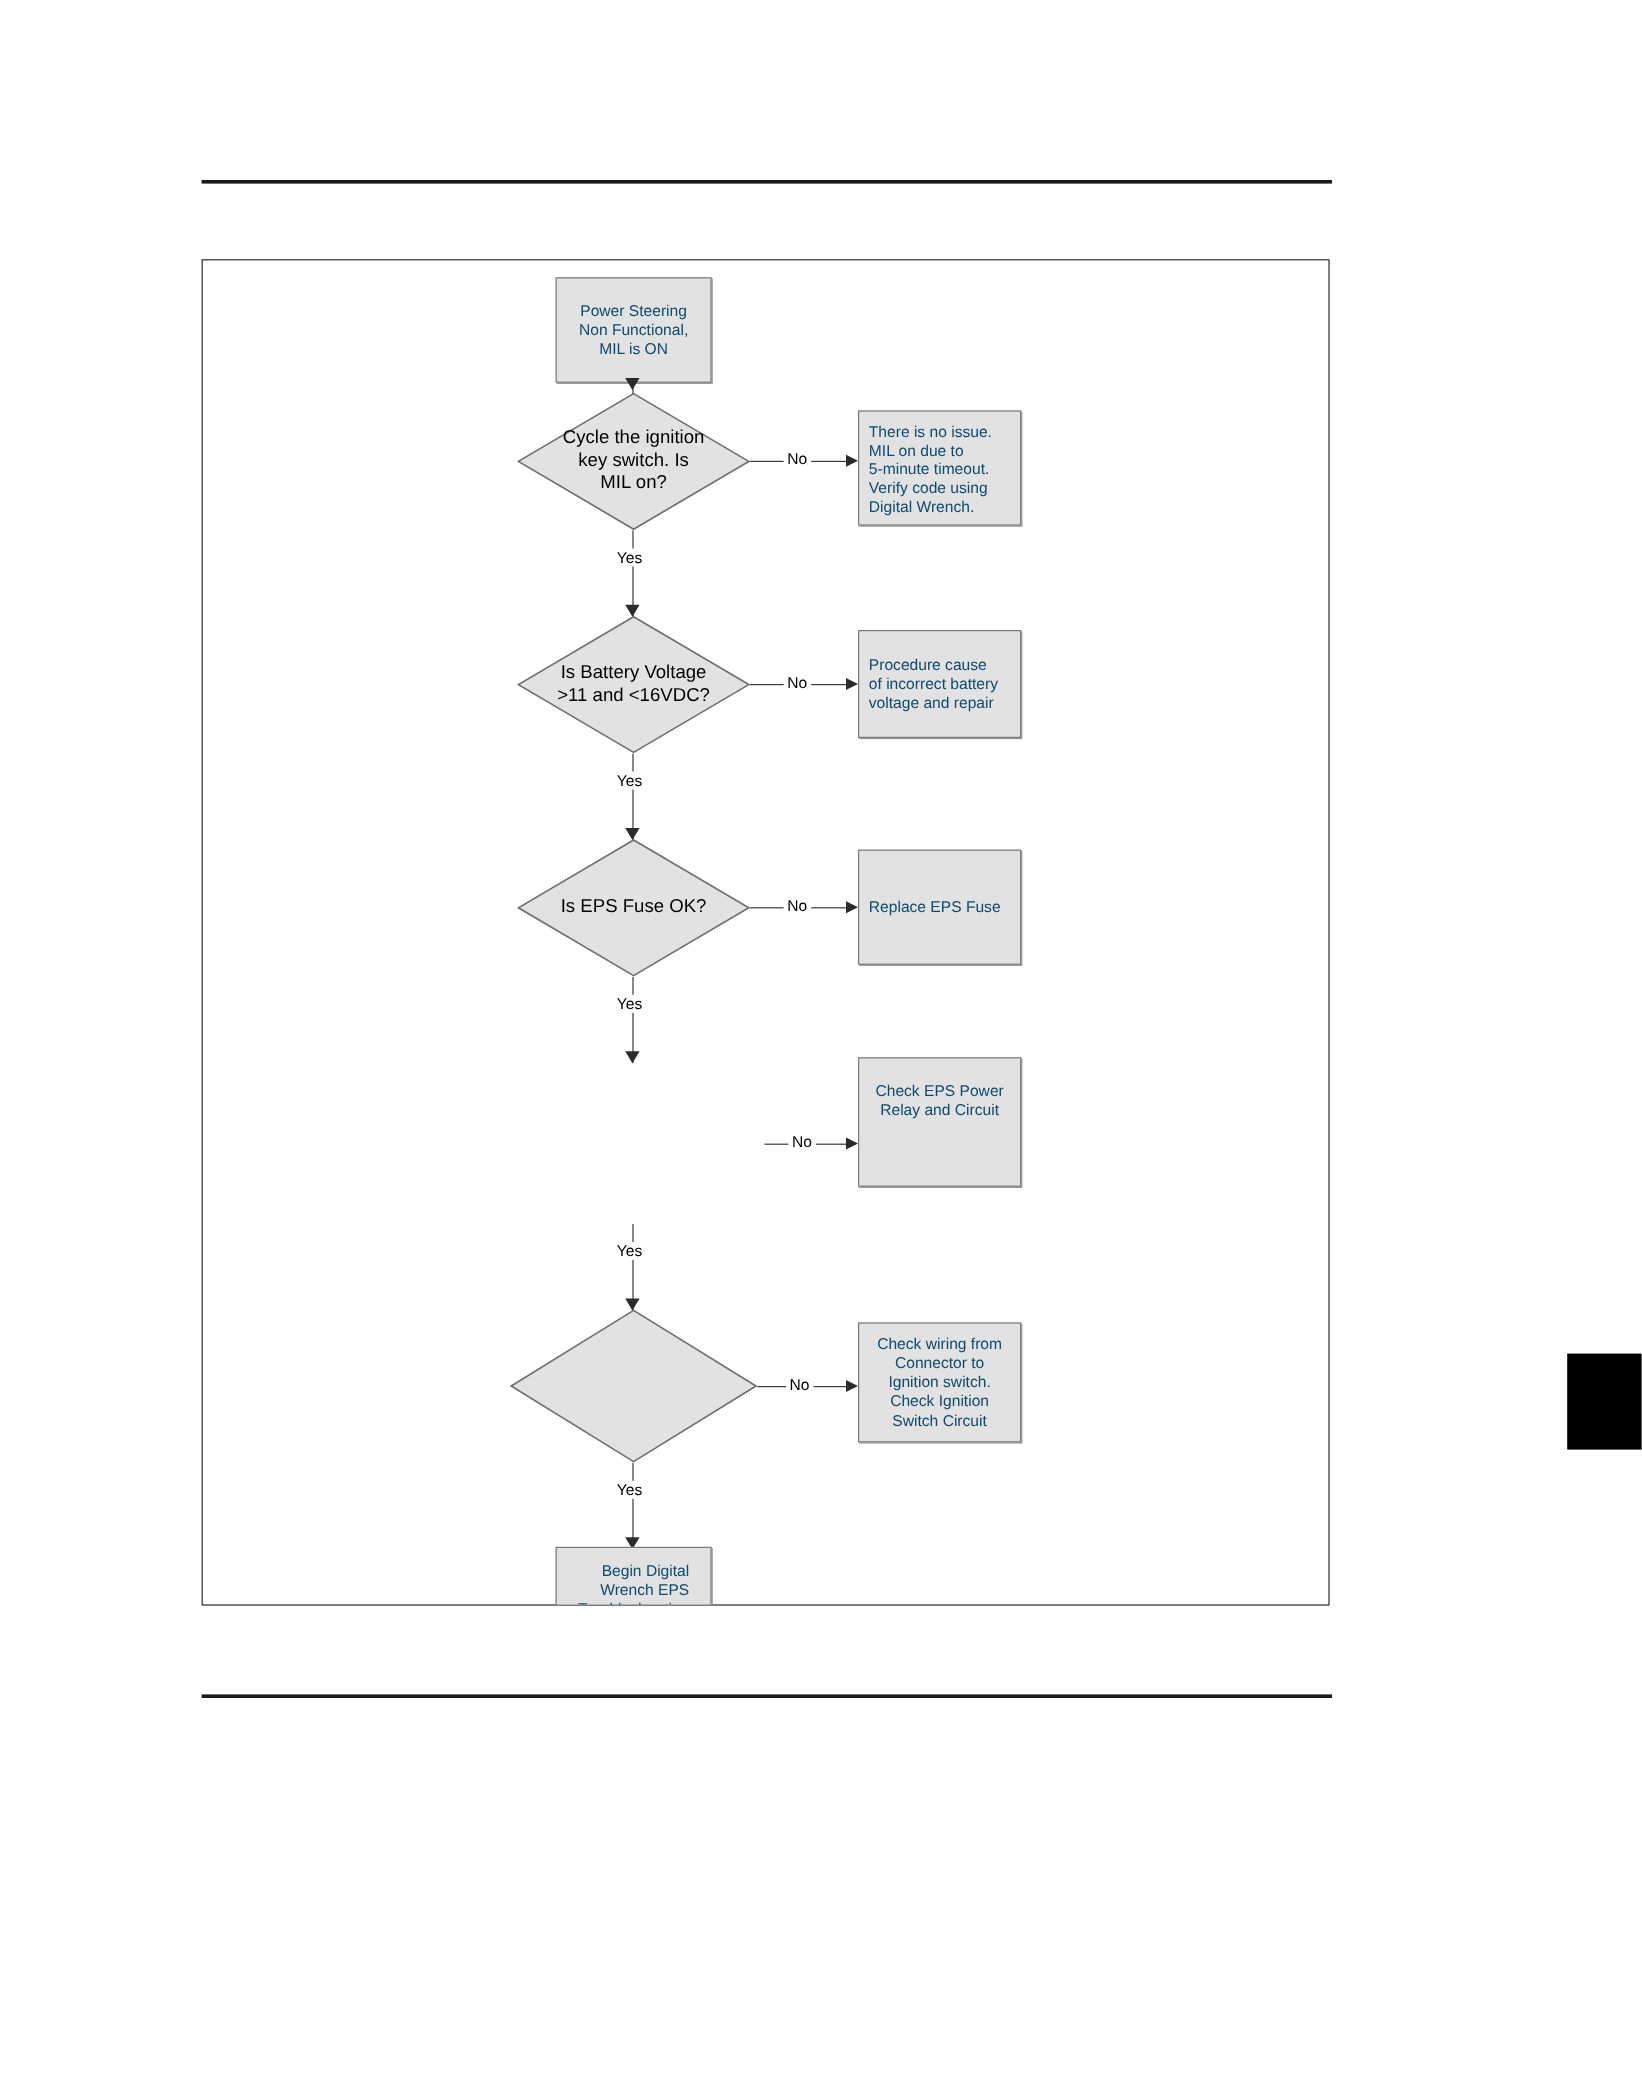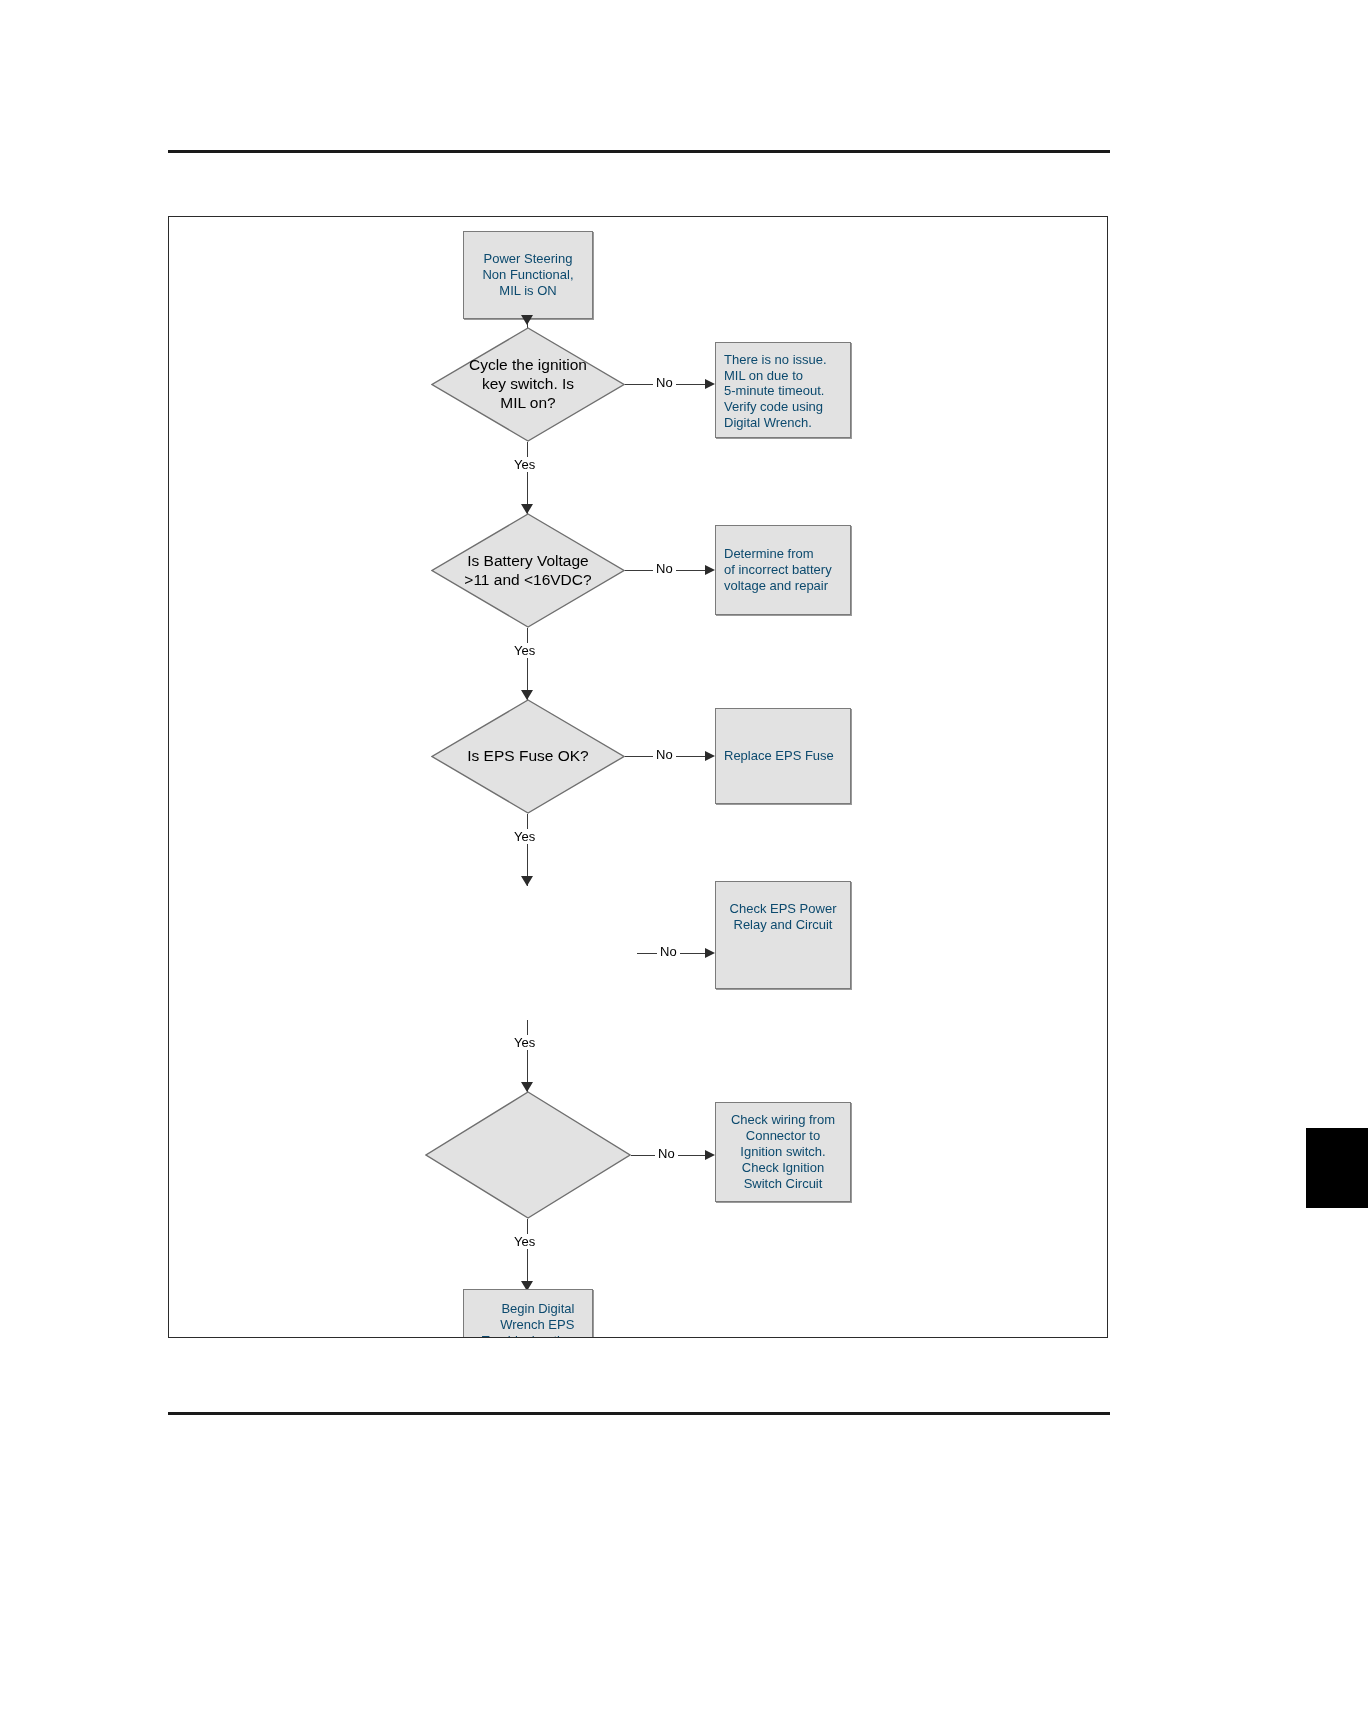--- a/index.html
+++ b/index.html
@@ -195,21 +195,21 @@
         </svg>
         <div class="diamond-label">Is Battery Voltage
 &gt;11 and &lt;16VDC?</div>
       </div>
 
       <div class="hline" style="left:456px; top:353px; width:88px;"></div>
       <div class="arrow-right" style="left:536px; top:348px;"></div>
       <div class="edge-label" style="left:484px; top:344px;">No</div>
 
       <div class="node proc" style="left:546px; top:308px; width:136px; height:90px; padding:6px 8px; text-align:left; justify-content:flex-start;">
-        <span style="display:block; width:100%;">Determine from
+        <span style="display:block; width:100%;">Procedure cause
 of incorrect battery
 voltage and repair</span>
       </div>
 
       <div class="vline" style="left:358px; top:411px; height:72px;"></div>
       <div class="arrow-down" style="left:352px; top:473px;"></div>
       <div class="edge-label" style="left:342px; top:426px;">Yes</div>
 
       <div class="diamond-wrap" style="left:262px; top:482px; width:194px; height:115px;">
         <svg class="diamond-shape" viewBox="0 0 194 115" preserveAspectRatio="none">

